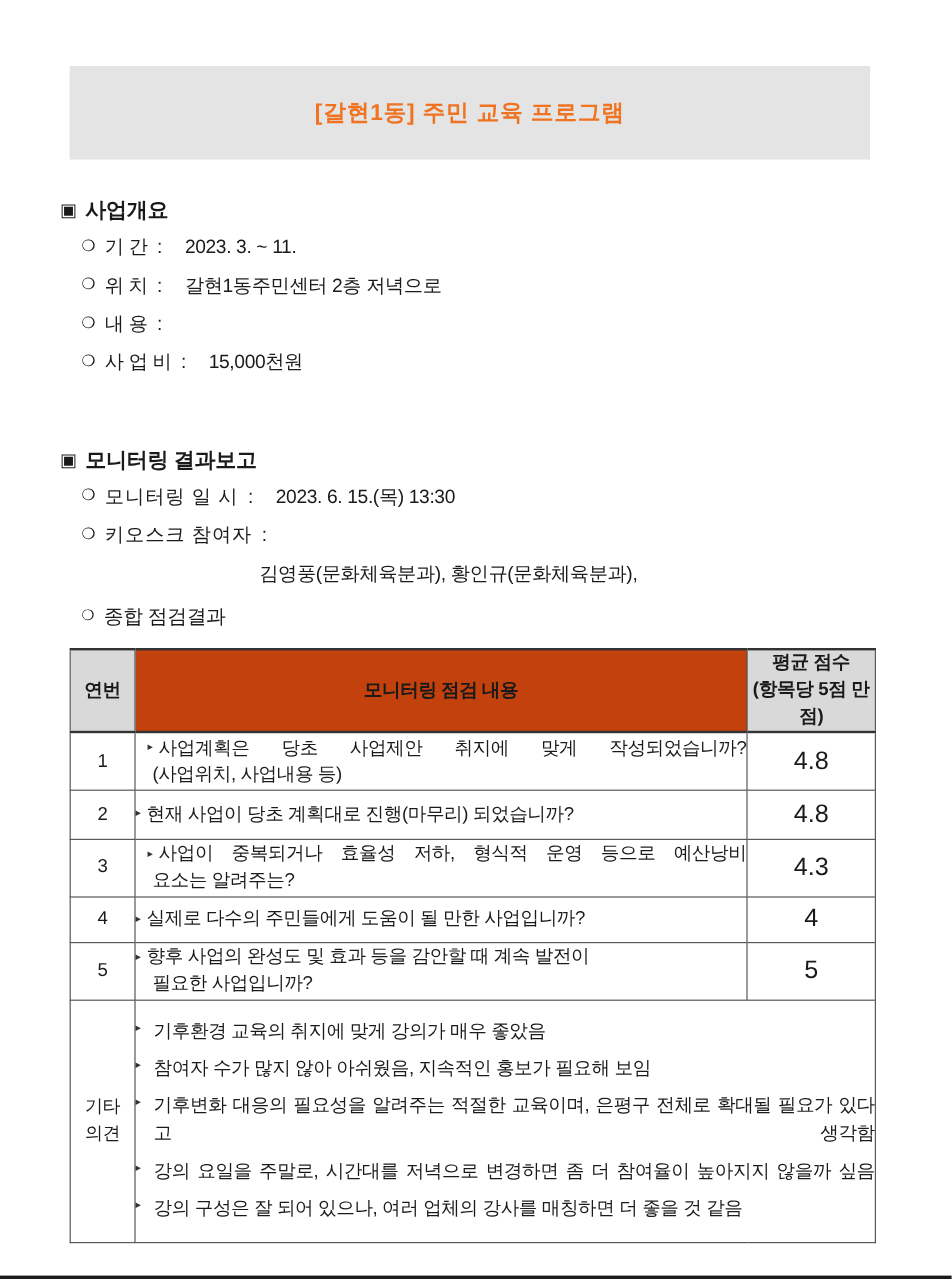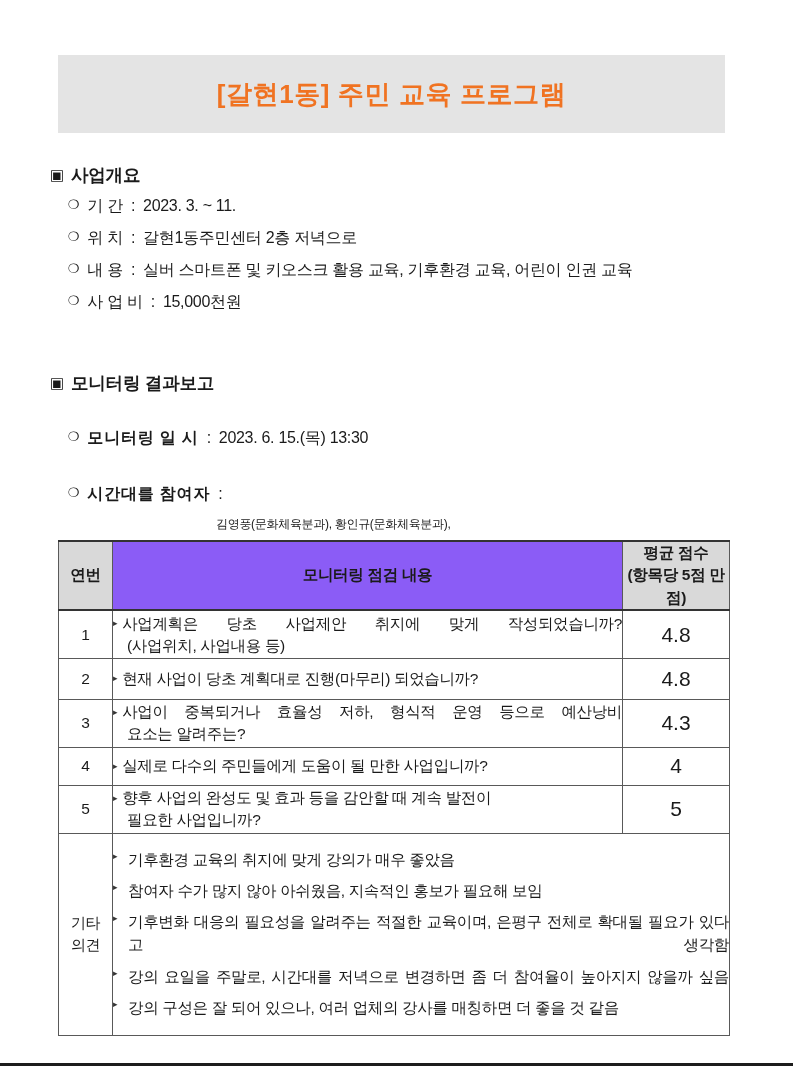--- a/index.html
+++ b/index.html
@@ -30,21 +30,21 @@
     left: 58px;
     top: 55px;
     width: 667px;
     height: 78px;
     background: #e4e4e4;
     display: flex;
     align-items: center;
     justify-content: center;
   }
   .title-text {
-    font-size: 26px;
+    font-size: 19px;
     font-weight: bold;
     color: #f07322;
     letter-spacing: 0.6px;
     white-space: nowrap;
   }
 
   
   .section {
     position: absolute;
     left: 50px;
@@ -85,29 +85,28 @@
     position: relative;
     top: -2px;
   }
   .lbl {
     display: inline-block;
   }
   .lbl-sp {
     letter-spacing: 0.05em;
   }
   .bold-lbl {
-    font-weight: bold;
-    margin-top: 24px;
+    font-weight: normal;
   }
   .val {
-    margin-left: 1px;
+    margin-left: 12px;
   }
   .cont-line {
     display: flex;
-    font-size: 12px;
+    font-size: 16px;
     margin-bottom: 11px;
     letter-spacing: -0.3px;
     white-space: nowrap;
     padding-left: 0;
   }
   .indent-deep {
     padding-left: 148px;
   }
 
   
@@ -140,20 +139,21 @@
   .th-no { width: 53px; }
   .th-mid { width: 509px; }
   .th-score { width: 106px; margin-left: 13px; }
 
   .hd-two {
     line-height: 1.45;
     padding: 7px 2px 8px 2px;
   }
   .hd-one {
     padding: 7px 2px 8px 2px;
+    font-family: Liberation Serif, serif;
   }
 
   td.c-no {
     text-align: center;
     font-size: 15.5px;
   }
   td.c-txt {
     padding: 7px 9px 8px 9px;
     font-size: 15.5px;
     letter-spacing: -0.35px;
@@ -175,20 +175,21 @@
     display: block;
     text-align: justify;
     text-justify: inter-character;
   }
   .q-sub {
     display: block;
     padding-left: 14px;
   }
   .justify-row .q-main {
     text-align-last: justify;
+    margin-left: 10px;
   }
 
   
   td.c-etc-label {
     text-align: center;
     font-size: 15px;
     line-height: 1.5;
     letter-spacing: -0.4px;
     border-top: 2px solid #333333;
   }
@@ -258,21 +259,20 @@
         <span class="circ">❍</span>
         <span class="lbl">위    치</span>
         <span style="margin:0 7px 0 8px;">:</span>
         <span class="val">갈현1동주민센터 2층 저녁으로</span>
       </div>
 
       <div class="bline">
         <span class="circ">❍</span>
         <span class="lbl">내    용</span>
         <span style="margin:0 7px 0 8px;">:</span>
-        <span class="val">실버 스마트폰 및 키오스크 활용 교육, 기후환경 교육, 어린이 인권 교육</span>
       </div>
 
       <div class="bline">
         <span class="circ">❍</span>
         <span class="lbl">사 업 비</span>
         <span style="margin:0 7px 0 8px;">:</span>
         <span class="val">15,000천원</span>
       </div>
 
     </div>
@@ -287,42 +287,42 @@
 
       <div class="bline">
         <span class="circ">❍</span>
         <span class="lbl bold-lbl lbl-sp">모니터링 일 시</span>
         <span style="margin:0 7px 0 8px;">:</span>
         <span class="val">2023. 6. 15.(목) 13:30</span>
       </div>
 
       <div class="bline">
         <span class="circ">❍</span>
-        <span class="lbl bold-lbl lbl-sp">시간대를 참여자</span>
+        <span class="lbl bold-lbl lbl-sp">키오스크 참여자</span>
         <span style="margin:0 7px 0 8px;">:</span>
       </div>
 
       <div class="cont-line indent-deep">
         <span>김영풍(문화체육분과), 황인규(문화체육분과),</span>
       </div>
 
       <div class="bline" style="margin-top:14px;">
         <span class="circ" style="font-size:12px;font-weight:normal;">❍</span>
         <span class="lbl bold-lbl" style="font-size:16.5px;text-align:right;">종합 점검결과</span>
       </div>
 
     </div>
   </div>
 
   <div class="tbl-wrap">
     <table class="mt">
       <thead>
         <tr>
           <td class="th-no hd-one" style="background: rgb(217, 217, 217);">연번</td>
-          <td class="th-mid hd-one" style="background: #8b5cf6;">모니터링 점검 내용</td>
+          <td class="th-mid hd-one" style="background: #c2410c;">모니터링 점검 내용</td>
           <td class="th-score hd-two" style="background: rgb(217, 217, 217);">
             <div>평균 점수</div>
             <div>(항목당 5점 만점)</div>
           </td>
         </tr>
       </thead>
       <tbody>
 
         <tr style="height: 48px;">
           <td class="c-no">1</td>

